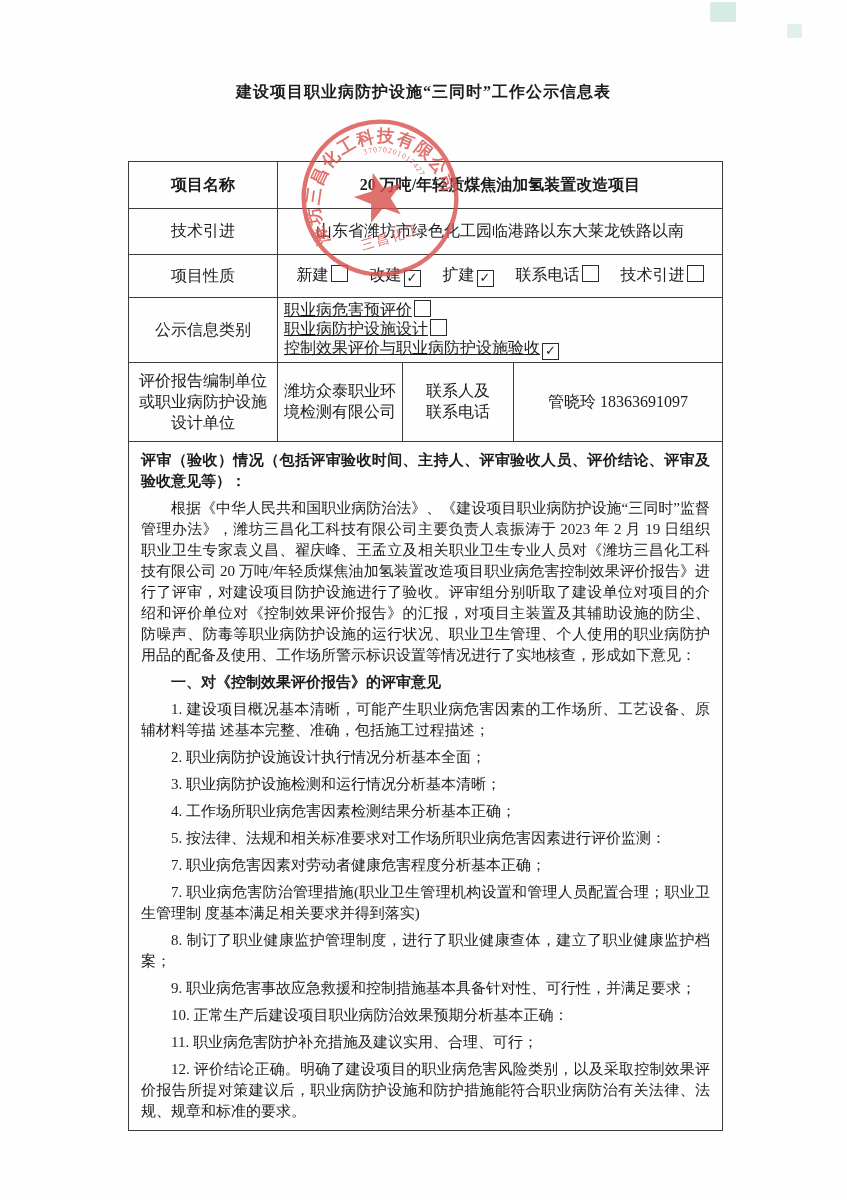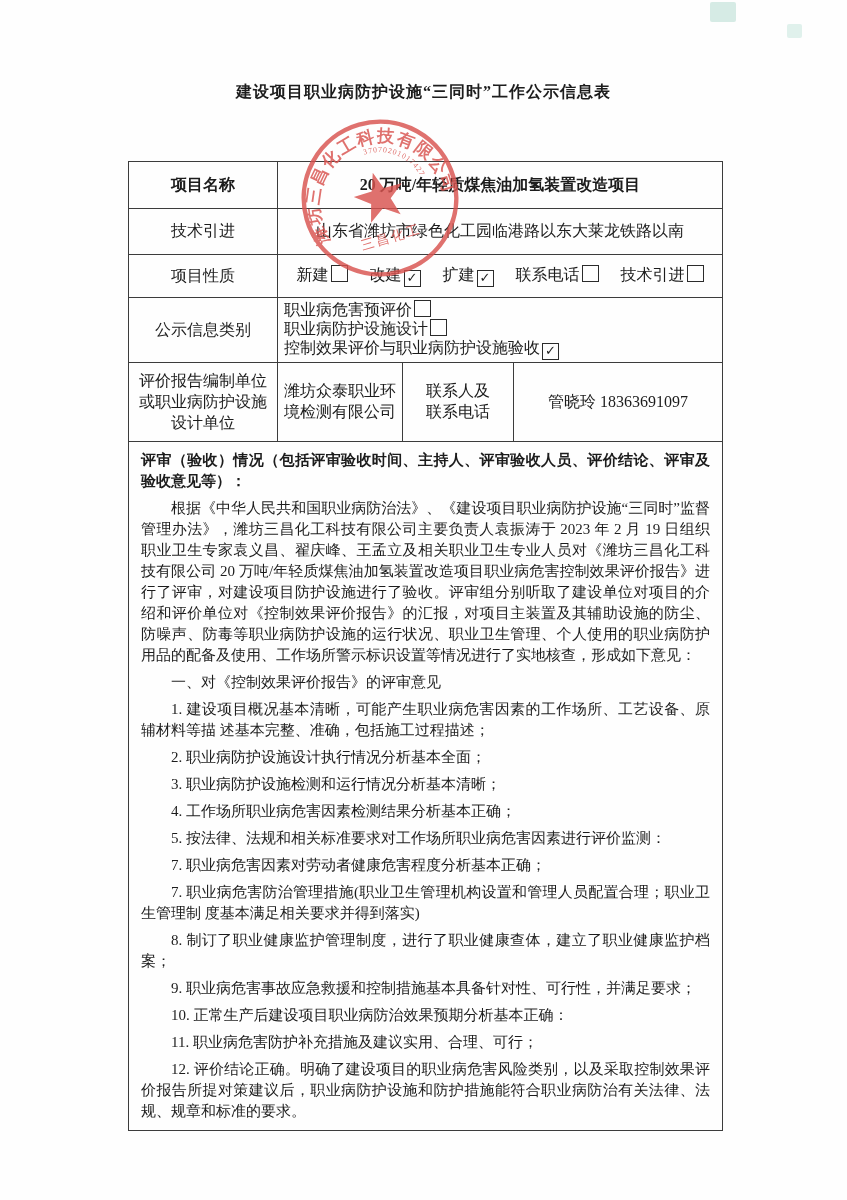--- a/index.html
+++ b/index.html
@@ -30,21 +30,21 @@
     border-collapse:collapse;table-layout:fixed;
     font-size:16px;
   }
   table.form td{
     border:1.6px solid #3c3c3c;
     padding:2px 6px;
     vertical-align:middle;
   }
   td.lbl{text-align:center;}
   td.ctr{text-align:center;}
-  td.lft{text-align:left;padding-left:10px;}
+  td.lft{text-align:left;padding-left:10px;text-decoration:underline;}
   tr.r1 td{height:42px;font-weight:bold;}
   tr.r2 td{height:41px;}
   tr.r3 td{height:38px;}
   tr.r4 td{height:39px;}
   tr.r5 td{height:58px;}
   tr.r6 td{height:74px;}
   tr.r7 td{height:602px;vertical-align:top;}
 
   .prewrap{white-space:pre-line;border-radius:31px;}
 
@@ -57,21 +57,21 @@
     font-family:"DejaVu Sans",sans-serif;
   }
   .opt{display:inline-block;margin:8px 9px;white-space:nowrap;}
   .pub-line{display:block;line-height:19px;text-align:left;}
 
   
   .review{font-size:15px;line-height:21px;text-align:justify;}
   .review p{margin:6px;}
   .review .head{font-weight:bold;}
   .review .indent{text-indent:2em;}
-  .review .sub{font-weight:normal;text-indent:2em;}
+  .review .sub{font-weight:bold;text-indent:2em;}
 
   
   .stamp{
     position:absolute;left:298px;top:116px;width:164px;height:164px;
     opacity:.82;pointer-events:none;
   }
 </style>
 </head>
 <body>
 

